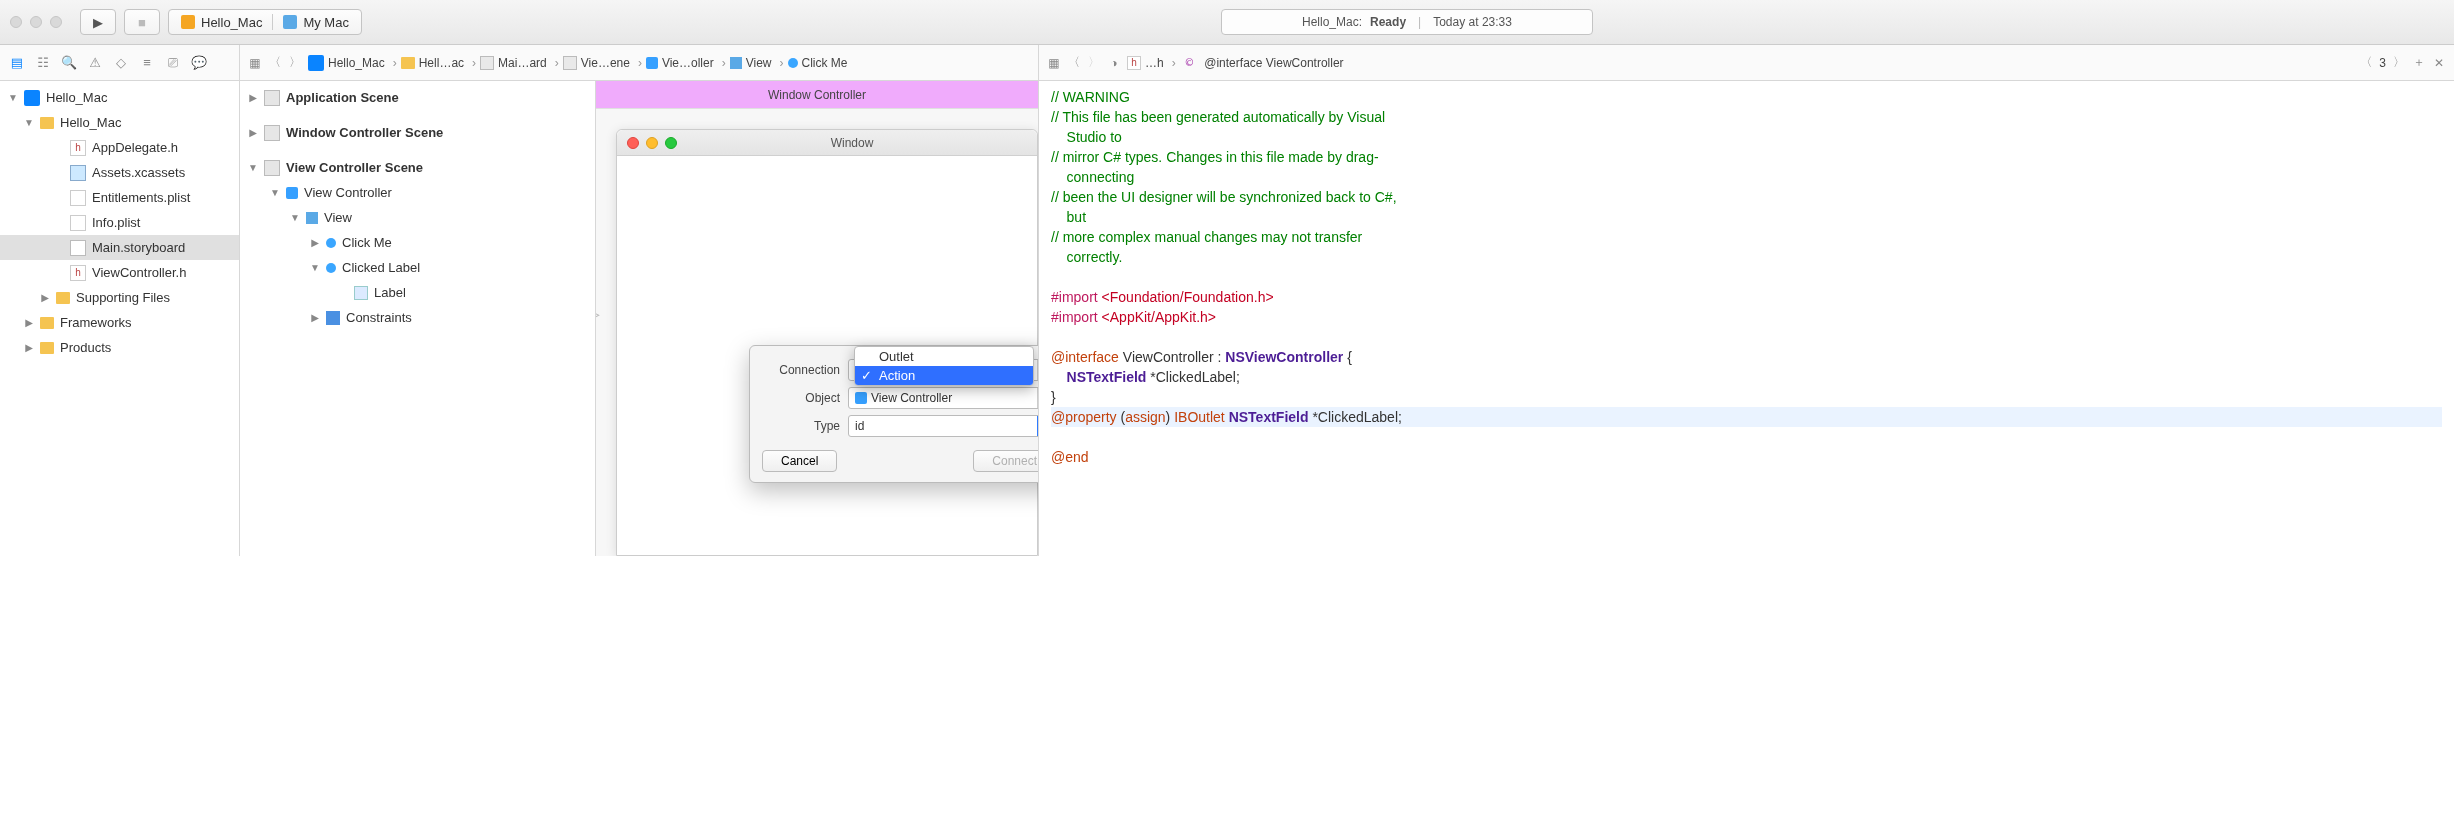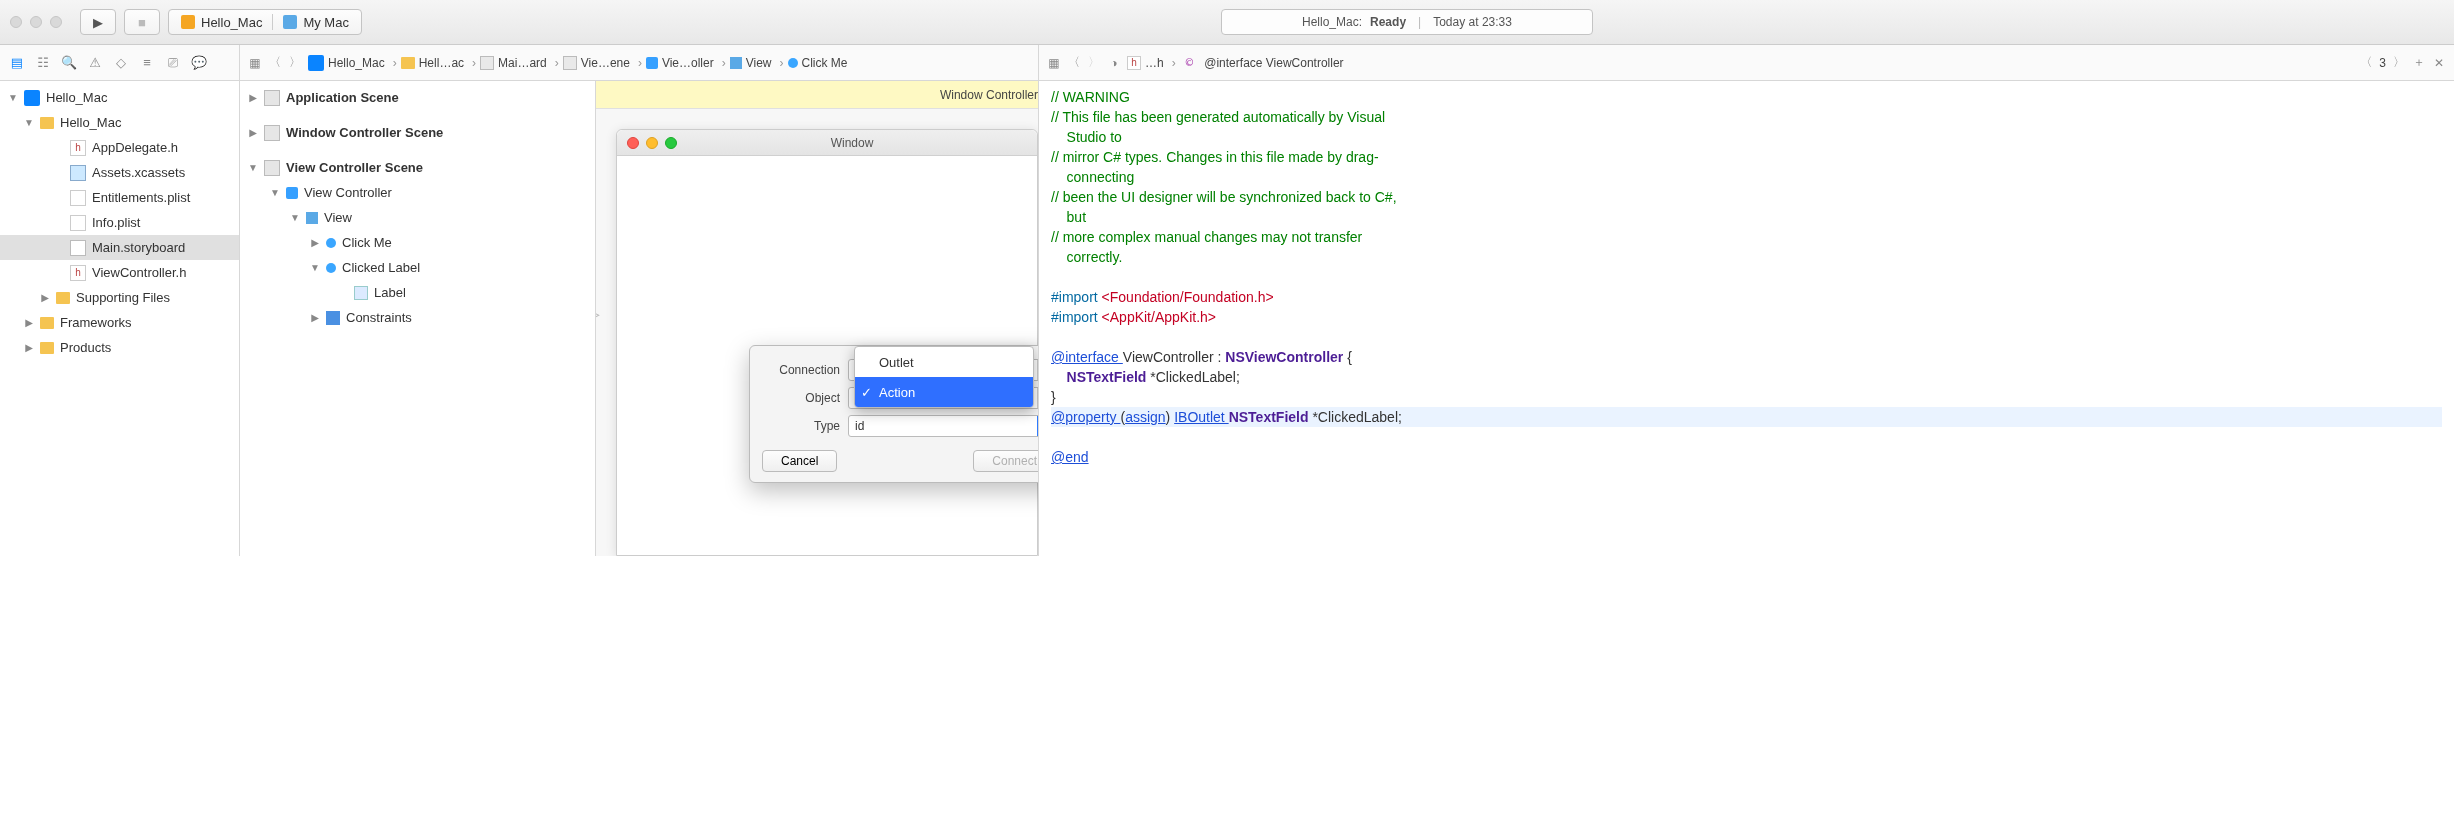--- a/index.html
+++ b/index.html
@@ -46,55 +46,55 @@
 
 .outline { width: 356px; border-right: 1px solid #d7d7d7; padding-top: 4px;}
 .ol-item { display: flex; align-items: center; height: 25px; padding-left: var(--indent,8px); gap: 6px;}
 .ol-item .title { font-weight: 600;}
 .ico-scene { width: 16px; height: 16px; background: #e6e6e6; border: 1px solid #bbb;}
 .ico-resp { width: 16px; height: 16px; background: #f57c00; border-radius: 2px;}
 .ico-constr { width: 14px; height: 14px; background: #4a90e2;}
 .ico-label { width: 14px; height: 14px; background: #dceaff; border: 1px solid #9cc;}
 
 .canvas { width: 443px; border-right: 1px solid #d7d7d7; background: #f7f7f7; position: relative; overflow: hidden;}
-.canvas-header { height: 28px; text-align: right; line-height: 28px; background: #fef9c3; border-bottom: 1px solid #e0e0e0; font-size: 12px; color: #444;}
+.canvas-header { height: 28px; text-align: center; line-height: 28px; background: #f0abfc; border-bottom: 1px solid #e0e0e0; font-size: 12px; color: #444;}
 .window-frame { position: absolute; left: 20px; top: 40px; right: 0; bottom: 0; background: #fff; border: 1px solid #ccc; border-radius: 6px 6px 0 0; box-shadow: 0 2px 12px rgba(0,0,0,.12); margin-top: 8px;}
 .window-titlebar { height: 26px; background: linear-gradient(#efefef,#e4e4e4); border-bottom: 1px solid #d0d0d0; border-radius: 6px 6px 0 0; display: flex; align-items: center; padding: 0 10px;}
 .window-titlebar .tls { display: flex; gap: 7px; }
 .window-titlebar .red { background: #ff5f57; border-color: #e0443e;}
 .window-titlebar .yel { background: #ffbd2e; border-color: #dea123;}
 .window-titlebar .grn { background: #28c940; border-color: #1aab29;}
 .window-titlebar .wtitle { flex: 1; text-align: center; color: #555; font-size: 12px;}
 .canvas-arrow { position: absolute; left: -10px; top: 222px; color: #bbb; font-size: 18px;}
 .view-placeholder { position: absolute; left: 190px; top: 225px; font-size: 32px; color: #d2d2d2; font-weight: 600;}
 
 
 .popover { position: absolute; left: 132px; top: 215px; width: 320px; background: #f4f4f4; border: 1px solid #bbb; border-radius: 6px; box-shadow: 0 8px 24px rgba(0,0,0,.25); padding: 10px 12px 10px 12px;}
 .popover::after { content: ""; position: absolute; right: -10px; top: 80px; border: 10px solid transparent; border-left-color: #f4f4f4;}
 .pop-row { display: flex; align-items: center; height: 28px; gap: 8px; position: relative;}
 .pop-row label { width: 78px; text-align: right; font-size: 12px; color: #444;}
 .pop-row .field { flex: 1;}
 .sel-like { height: 22px; background: #fff; border: 1px solid #bbb; border-radius: 3px; display: flex; align-items: center; padding: 0 6px; font-size: 12px; position: relative;}
 .sel-like .step { position: absolute; right: 0; top: 0; bottom: 0; width: 18px; background: #eee; border-left: 1px solid #ccc; border-radius: 0 3px 3px 0; display: flex; flex-direction: column;}
 .sel-like.type .step { background: #2f7bff; border-left: none;}
 .dropdown-open { position: absolute; left: 92px; top: -10px; width: 180px; background: #fff; border: 1px solid #bbb; border-radius: 4px; box-shadow: 0 4px 14px rgba(0,0,0,.3); overflow: hidden; z-index: 10;}
-.dropdown-open .opt { height: 30px; display: flex; align-items: center; padding: 0 10px 0 24px; font-size: 13px; position: relative; text-align: center;}
+.dropdown-open .opt { height: 19px; display: flex; align-items: center; padding: 0 10px 0 24px; font-size: 13px; position: relative; text-align: center;}
 .dropdown-open .opt.sel { background: #2f6fff; color: #fff;}
 .dropdown-open .opt.sel::before { content: "✓"; position: absolute; left: 6px;}
 .pop-input { height: 22px; border: 2px solid #6ca6ff; border-radius: 3px; background: #fff; box-shadow: 0 0 0 3px rgba(100,160,255,.25);}
 .pop-btns { display: flex; justify-content: space-between; margin-top: 10px;}
 .pop-btns button { height: 22px; padding: 0 18px; background: linear-gradient(#fdfdfd,#efefef); border: 1px solid #bbb; border-radius: 4px; font-size: 12px;}
 .pop-btns button:disabled { color: #b0b0b0;}
 
 
 .editor { flex: 1; background: #fff; font-family: "SF Mono", Menlo, Consolas, monospace; font-size: 14px; line-height: 20px; padding: 6px 12px; white-space: pre; overflow: hidden;}
 .c-green { color: #008000;}
-.c-brown { color: #0369a1;}
+.c-brown { color: #be185d;}
 .c-red { color: #c30022;}
-.c-purple { color: #1d4ed8; text-decoration: underline;}
+.c-purple { color: #c2410c;}
 .c-teal { color: #4c1d95; font-weight: bold;}
 .c-hl { background: #eaf3ff; display: inline-block; width: 100%;}
 
 .small-ico { width: 14px; height: 14px; display: inline-flex; align-items: center; justify-content: center; color: #888;}
 
 </style>
 </head>
 <body>
 
 <div class="top-toolbar">

